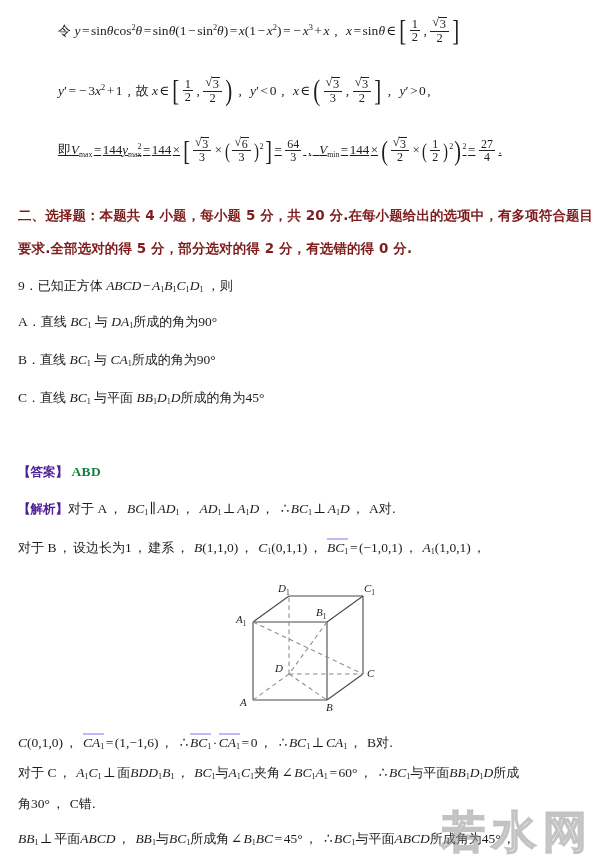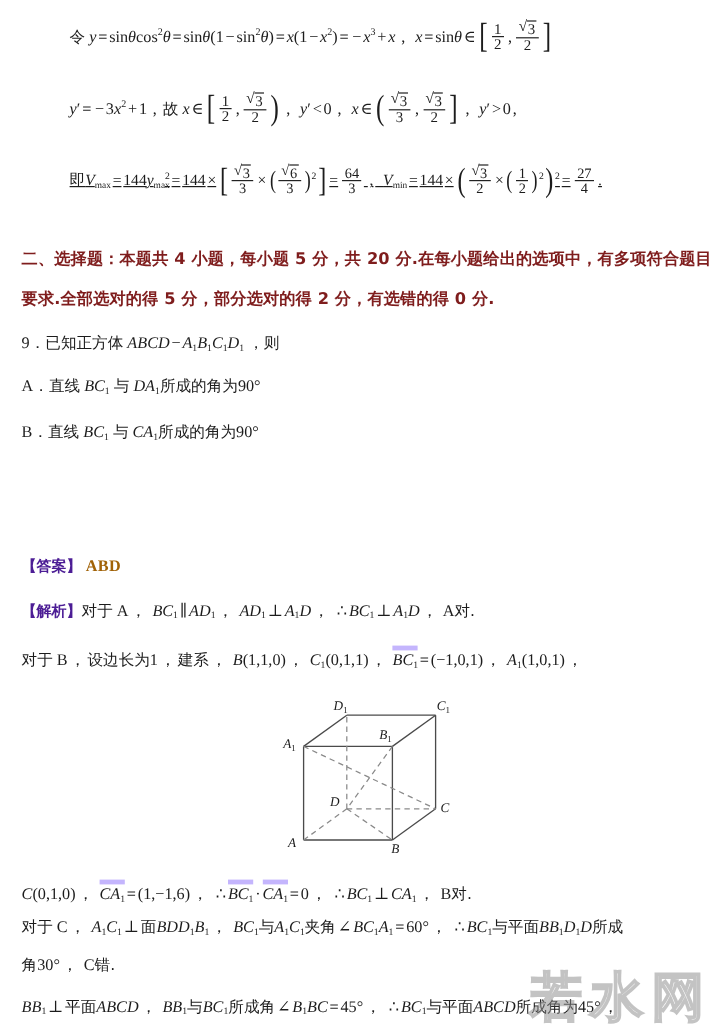--- a/index.html
+++ b/index.html
@@ -79,21 +79,21 @@
     vertical-align: middle;
     font-family: "Liberation Serif", serif;
     transform: scaleX(0.72);
     position: relative;
     top: -0.03em;
   }
   .bk.sm { font-size: 1.6em; }
   .intv { display: inline-block; vertical-align: middle; }
 
   
-  .vec { display: inline-block; border-top: 4px solid #c4b5fd; padding-top: 1px; line-height: 1; }
+  .vec { display: inline-block; border-top: 2px solid #c4b5fd; padding-top: 1px; line-height: 1; }
 
   
   .sect {
     position: absolute;
     left: 18px;
     right: 12px;
     font-family: "DejaVu Sans", "Liberation Sans", sans-serif;
     font-weight: bold;
     font-size: 13.5px;
     color: #7f1d1d;
@@ -112,21 +112,21 @@
   .qline .lbl { font-family: "Liberation Serif", serif; font-style: normal; }
 
   
   .redtag {
     color: #4c1d95;
     font-weight: bold;
     font-family: "DejaVu Sans", "Liberation Sans", sans-serif;
     font-size: 12.5px;
   }
   .redval {
-    color: #a16207;
+    color: #15803d;
     font-weight: bold;
     font-family: "Liberation Serif", serif;
     font-size: 13.5px;
     letter-spacing: 0.4px;
   }
 
   
   .cube-wrap {
     position: absolute;
     left: 228px;
@@ -207,20 +207,26 @@
     <span class="mi">DA</span><sub class="sb">1</sub><span class="cn">所成的角为</span><span class="mn">90°</span>
   </div>
 
   <div class="qline" style="top:351px;">
     <span class="lbl">B</span><span class="cn">．</span><span class="cn">直线</span>
     <span class="mi">BC</span><sub class="sb">1</sub>
     <span class="cn">与</span>
     <span class="mi">CA</span><sub class="sb">1</sub><span class="cn">所成的角为</span><span class="mn">90°</span>
   </div>
 
+  <div class="qline" style="top:389px;">
+    <span class="lbl">C</span><span class="cn">．</span><span class="cn">直线</span>
+    <span class="mi">BC</span><sub class="sb">1</sub>
+    <span class="cn">与平面</span>
+    <span class="mi">BB</span><sub class="sb">1</sub><span class="mi">D</span><sub class="sb">1</sub><span class="mi">D</span><span class="cn">所成的角为</span><span class="mn">45°</span>
+  </div>
 
 
   <div class="qline" style="top:464px;">
     <span class="redtag">【答案】</span>
     <span class="redval">ABD</span>
   </div>
 
   <div class="qline" style="top:500px;">
     <span class="redtag">【解析】</span><span class="cn">对于</span>
     <span class="mn">A</span><span class="op">，</span>

